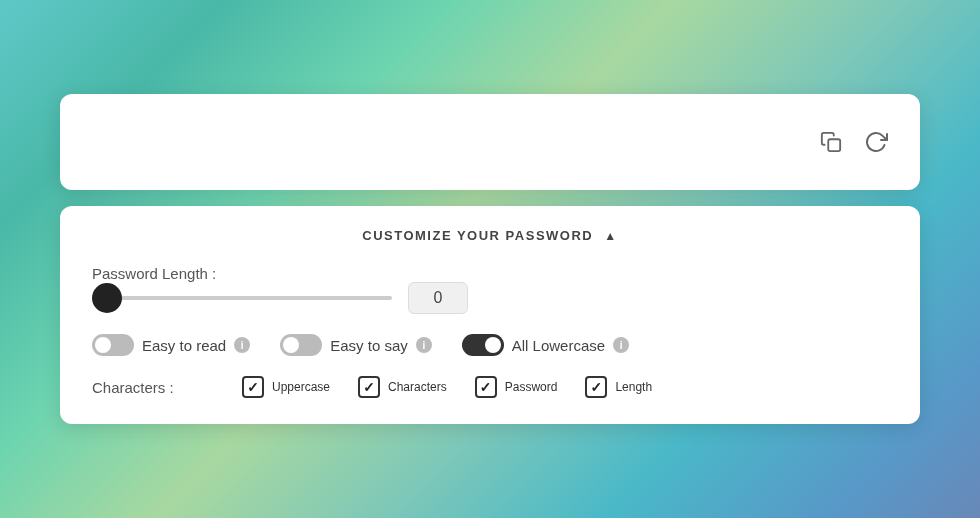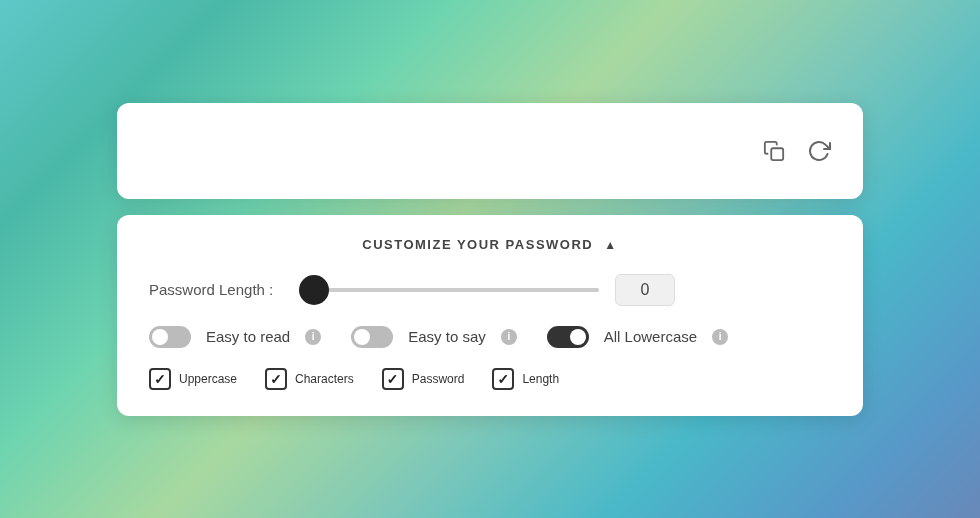--- a/index.html
+++ b/index.html
@@ -15,21 +15,21 @@
       align-items: center;
       justify-content: center;
       gap: 16px;
       padding: 24px;
     }
 
     .card {
       background: #fff;
       border-radius: 12px;
       box-shadow: 0 4px 20px rgba(0,0,0,0.12);
-      width: 746px;
+      width: 860px;
       padding: 20px 28px;
     }
 
     
     .password-display-card {
       min-height: 96px;
       display: flex;
       align-items: center;
       justify-content: flex-end;
       gap: 14px;
@@ -74,22 +74,23 @@
     .chevron-up {
       display: inline-block;
       margin-left: 6px;
       font-size: 12px;
       color: #444;
     }
 
     
     .row {
       display: flex;
-      align-items: center;
+      align-items: flex-start;
       margin-bottom: 20px;
+      flex-direction: column;
     }
 
     .row-label {
       font-size: 15px;
       color: #555;
       min-width: 150px;
       font-weight: 400;
     }
 
     .slider-container {
@@ -134,21 +135,21 @@
     .type-row {
       display: flex;
       align-items: center;
       margin-bottom: 20px;
       gap: 0;
     }
 
     .type-group {
       display: flex;
       align-items: center;
-      gap: 15px;
+      gap: 8px;
       margin-right: 30px;
     }
 
     .type-label {
       font-size: 15px;
       color: #444;
     }
 
     
     .toggle {
@@ -316,20 +317,21 @@
       <label class="toggle">
         <input type="checkbox" checked="" style="">
         <span class="toggle-slider"></span>
       </label>
       <span class="type-label">All Lowercase</span>
       <span class="info-icon">i</span>
     </div>
   </div>
 
   <div class="char-row">
+    <span class="row-label">Characters :</span>
 
     <div class="char-group">
       <div class="checkbox-wrapper checked">
         <span class="check-mark">✓</span>
       </div>
       <span class="char-label">Uppercase</span>
     </div>
 
     <div class="char-group">
       <div class="checkbox-wrapper checked">

